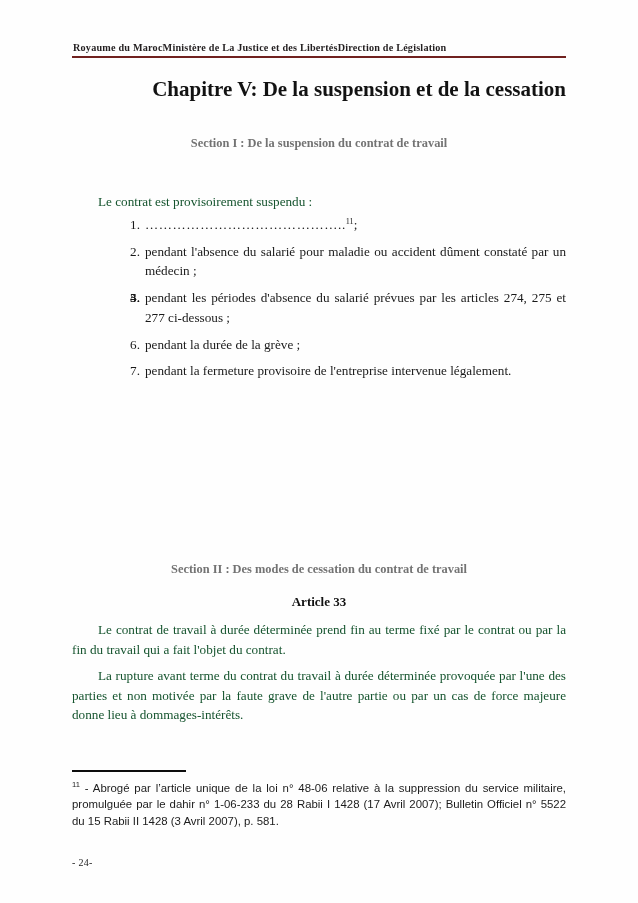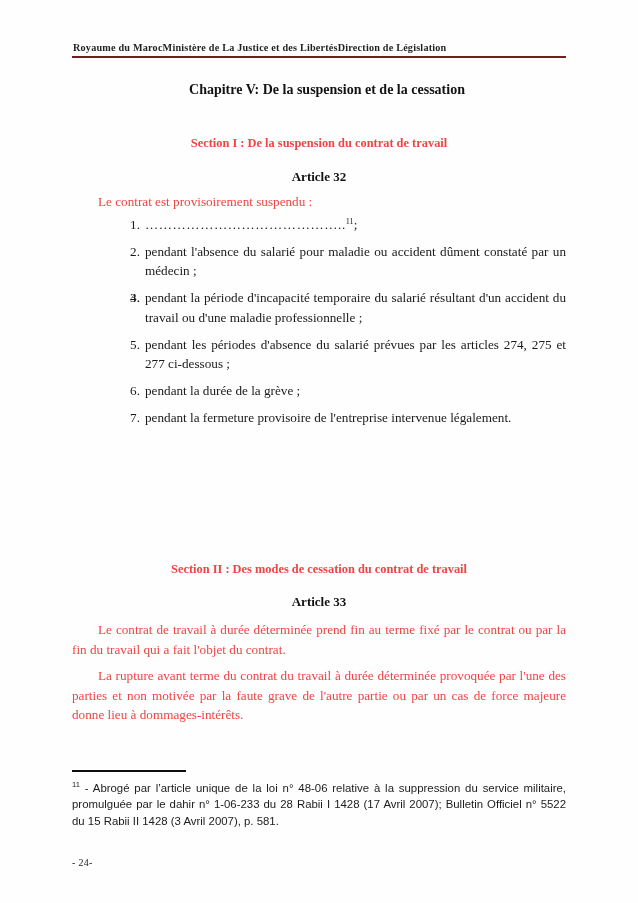--- a/index.html
+++ b/index.html
@@ -57,58 +57,58 @@
   .header-rule {
     margin-top: 3px;
     height: 2.4px;
     width: 494px;
     background: #70211f;
   }
 
   
   .chapter-title {
     position: absolute;
-    left: 8px;
+    left: 0;
     top: 79px;
     width: 494px;
-    text-align: center;
-    font-weight: bold;
-    font-size: 14px;
+    text-align: right;
+    font-weight: bold;
+    font-size: 21px;
     line-height: 21px;
     color: #121212;
   }
   .chapter-title .line2 { display: block; }
 
   .section-heading {
     width: 494px;
     text-align: center;
     font-weight: bold;
     font-size: 12.4px;
-    color: #ef4444;
+    color: #737373;
   }
   .article-heading {
     width: 494px;
     text-align: center;
     font-weight: bold;
     font-size: 13px;
     color: #121212;
   }
 
   #section-1 { position: absolute; left: 0; top: 136px; }
   #article-32 { position: absolute; left: 0; top: 169px; }
 
   
   .body-block {
     position: absolute;
     left: 0;
     width: 494px;
     font-size: 13.2px;
     line-height: 19.6px;
     text-align: justify;
-    color: #ef4444;
+    color: #14532d;
   }
   .body-block.no-justify { text-align: left; }
   .indent { text-indent: 26px; }
 
   #lead-in       { top: 192px; }
   #toutefois     { top: 508px; }
   #section-2     { position: absolute; left: 0; top: 562px; }
   #article-33    { position: absolute; left: 0; top: 594px; }
   #para-33-1     { top: 620px; }
   #para-33-2     { top: 666px; }
@@ -206,21 +206,20 @@
       </div>
       <div class="header-rule"></div>
     </div>
 
     <div class="chapter-title">
       <span>Chapitre V: De la suspension et de la cessation</span>
     </div>
 
     <div class="section-heading" id="section-1">Section I : De la suspension du contrat de travail</div>
 
-    <div class="article-heading" id="article-32">Article 32</div>
 
     <div class="body-block no-justify indent" id="lead-in">Le contrat est provisoirement suspendu :</div>
 
     <ol class="num-list">
 
       <li class="num-item tight">
         <span class="marker">1.</span>
         <span class="dots">……………………………………..</span><sup class="fn-ref">11</sup><span>;</span>
       </li>
 
@@ -228,21 +227,20 @@
         <span class="marker">2.</span>
         <span>pendant l'absence du salarié pour maladie ou accident dûment constaté par un médecin ;</span>
       </li>
 
       <li class="num-item loose">
         <span class="marker">3.</span>
       </li>
 
       <li class="num-item loose">
         <span class="marker">4.</span>
-        <span>pendant la période d'incapacité temporaire du salarié résultant d'un accident du travail ou d'une maladie professionnelle ;</span>
       </li>
 
       <li class="num-item loose">
         <span class="marker">5.</span>
         <span>pendant les périodes d'absence du salarié prévues par les articles 274, 275 et 277 ci-dessous ;</span>
       </li>
 
       <li class="num-item tight">
         <span class="marker">6.</span>
         <span>pendant la durée de la grève ;</span>

